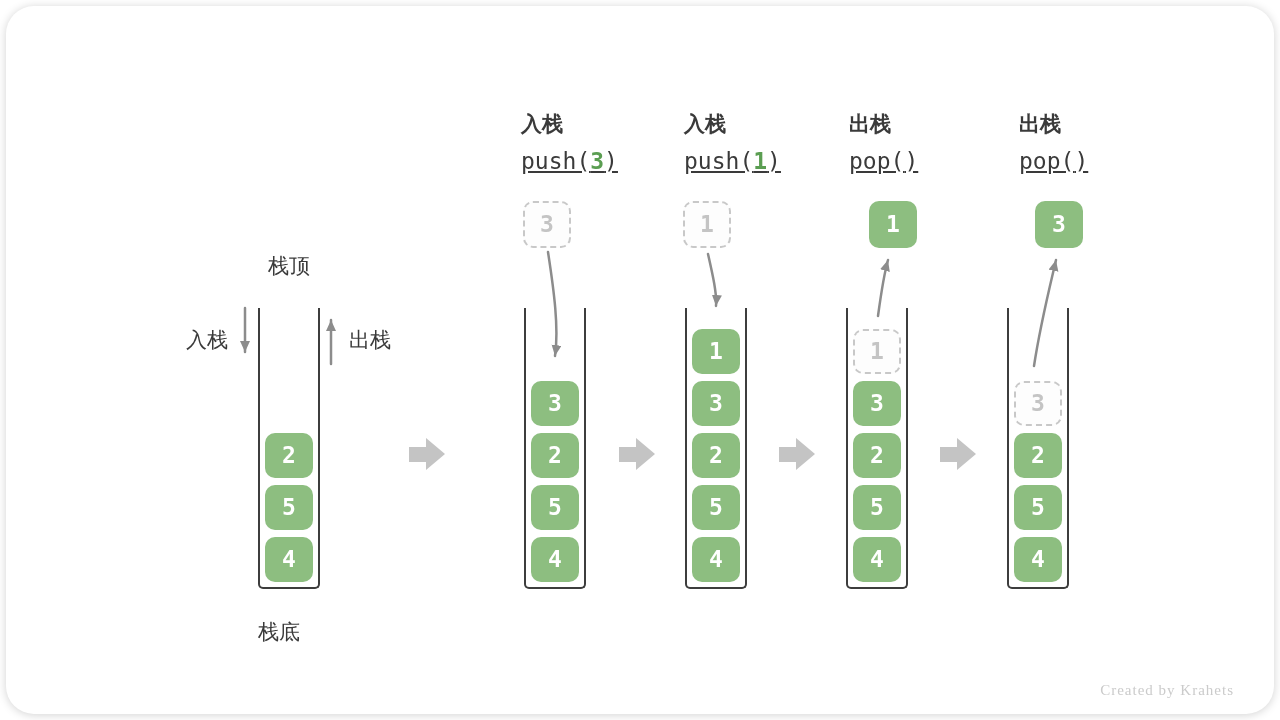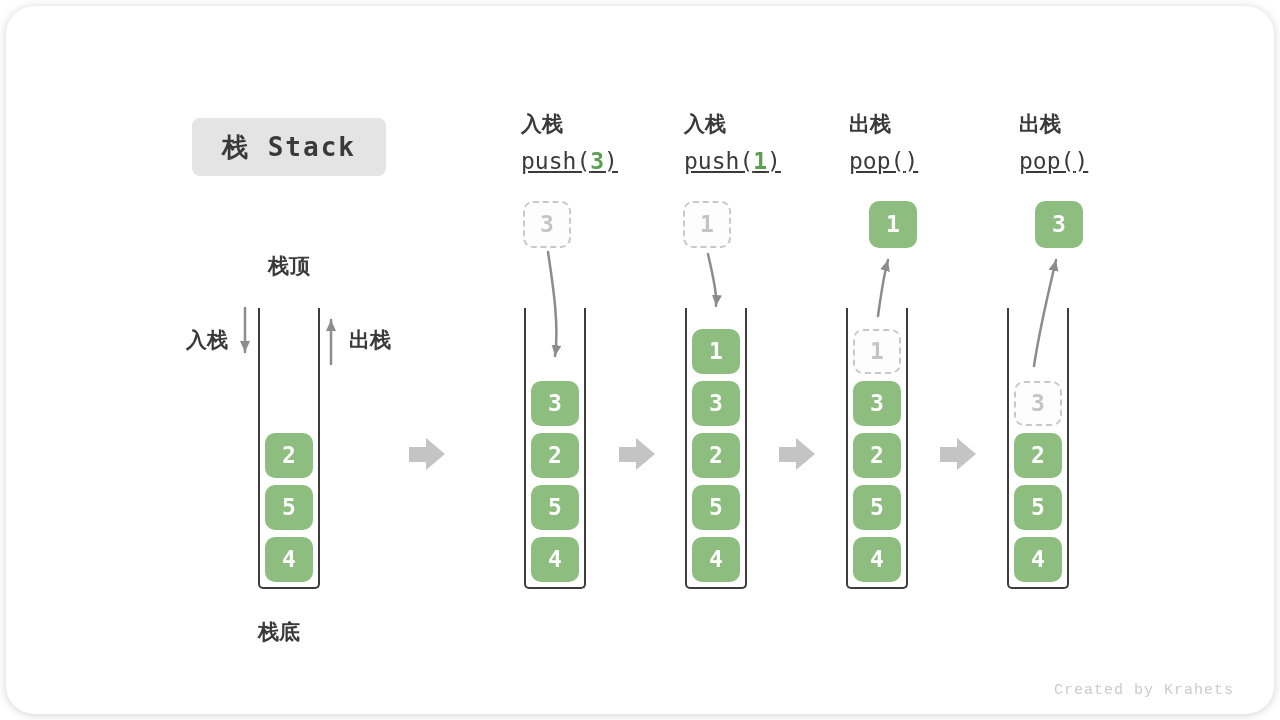--- a/index.html
+++ b/index.html
@@ -5,21 +5,21 @@
   html,body{margin:0;padding:0;background:#ffffff;}
   body{width:1280px;height:720px;position:relative;overflow:hidden;
        font-family:"Liberation Sans","DejaVu Sans",sans-serif;}
   .card{position:absolute;left:6px;top:6px;right:6px;bottom:6px;
         background:var(--card-bg,#fff);border-radius:28px;
         box-shadow:0 1px 10px rgba(0,0,0,0.18);}
   .title-box{position:absolute;left:186px;top:112px;width:194px;height:58px;
         background:var(--title-bg);border-radius:8px;line-height:58px;text-align:center;
         font-family:"DejaVu Sans Mono","Liberation Mono",monospace;
         font-size:26px;font-weight:bold;letter-spacing:2px;color:var(--title-text);}
-  .cn-label{position:absolute;font-size:21px;font-weight:bold;color:var(--label-text);
+  .cn-label{position:absolute;font-size:21px;font-weight:normal;color:var(--label-text);
         white-space:nowrap;}
   #lbl-stack-top{left:252px;top:246px;width:62px;text-align:center;}
   #lbl-stack-bottom{left:252px;top:612px;width:62px;}
   #lbl-push-dir{left:180px;top:320px;width:46px;text-align:left;}
   #lbl-pop-dir{left:343px;top:320px;}
   .stack-container{position:absolute;top:302px;width:62px;height:281px;box-sizing:border-box;
         background:#fff;border:2px solid var(--container-border);border-top:none;
         border-radius:0 0 5px 5px;display:flex;flex-direction:column;
         justify-content:flex-end;align-items:center;gap:7px;padding-bottom:5px;}
   .cell{width:48px;height:45px;box-sizing:border-box;border-radius:10px;
@@ -38,31 +38,28 @@
   .op-label .line1{display:block;font-size:21px;font-weight:bold;color:var(--label-text);}
   .op-label .line2{display:block;margin-top:10px;
         font-family:"DejaVu Sans Mono","Liberation Mono",monospace;
         font-size:23px;color:var(--code-text);text-decoration:underline;}
   .op-label .arg{color:var(--code-arg-green);font-weight:bold;}
   .overlay{position:absolute;left:0;top:0;width:1280px;height:720px;pointer-events:none;}
   .arrow{fill:none;stroke:var(--arrow-gray);stroke-width:2.5;stroke-linecap:round;}
   .ah{fill:var(--arrow-gray);}
   .block-arrow{fill:var(--block-arrow-gray);}
   .credit{position:absolute;right:40px;top:676px;
-        font-family:Liberation Mono, monospace;
+        font-family:Liberation Serif, serif;
         font-size:15px;color:var(--credit-text);letter-spacing:1px;}
 </style>
 </head>
 <body>
 
 <div class="card">
 
-  <div class="title-box">
-    <span>栈 Stack</span>
-  </div>
 
   <div class="cn-label" id="lbl-stack-top">栈顶</div>
   <div class="cn-label" id="lbl-stack-bottom">栈底</div>
   <div class="cn-label" id="lbl-push-dir">入栈</div>
   <div class="cn-label" id="lbl-pop-dir">出栈</div>
 
   <div class="stack-container" id="base-container" style="left:252px">
       <div class="cell">2</div>
       <div class="cell">5</div>
       <div class="cell">4</div>

